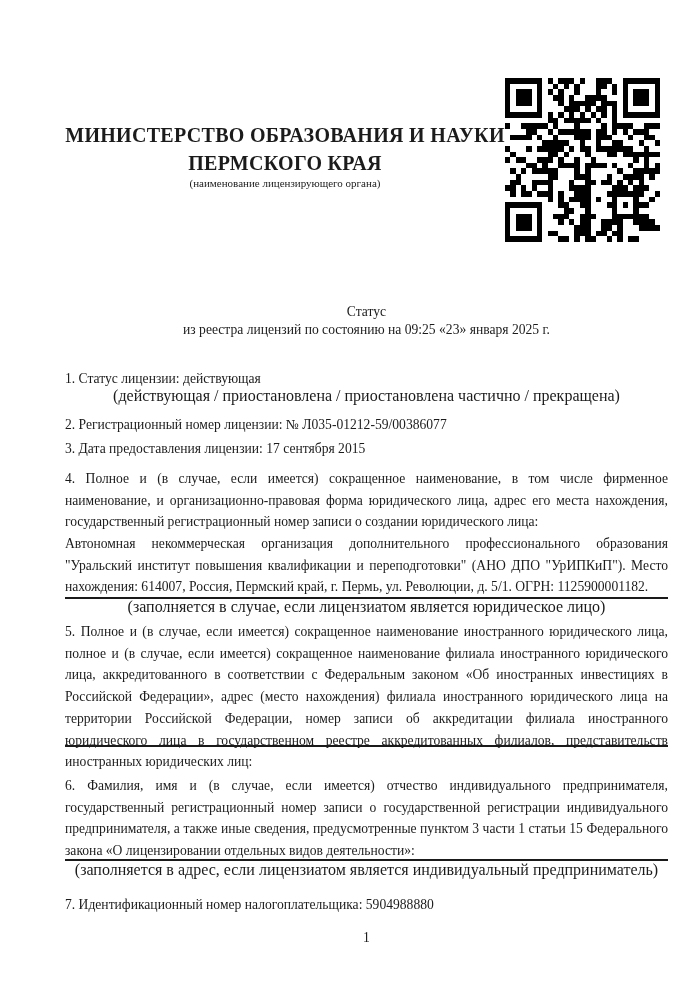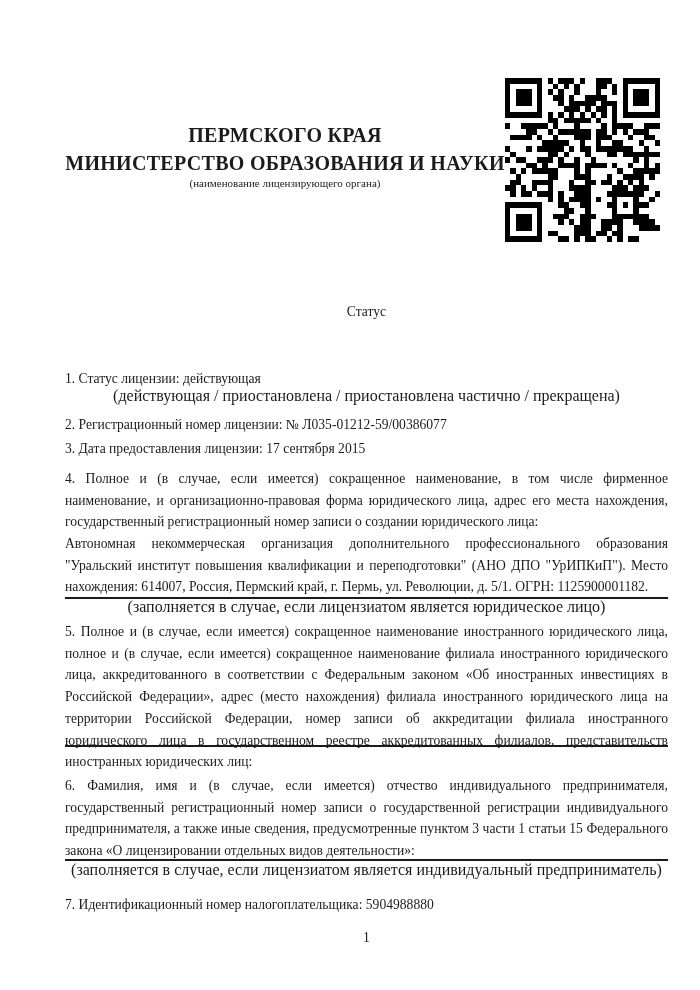--- a/index.html
+++ b/index.html
@@ -61,22 +61,22 @@
   .pos-rule6{top:859px;}
   .pos-cap6{top:863px;}
   .pos-item7{top:894px;}
 </style>
 </head>
 <body>
 
 <div class="page">
 
   <div class="title-block">
+    <div class="title-line">МИНИСТЕРСТВО ОБРАЗОВАНИЯ И НАУКИ</div>
     <div class="title-line">ПЕРМСКОГО КРАЯ</div>
-    <div class="title-line">МИНИСТЕРСТВО ОБРАЗОВАНИЯ И НАУКИ</div>
     <div class="title-caption">(наименование лицензирующего органа)</div>
   </div>
 
   <div class="qr" id="qr"><svg viewBox="0 0 29 29" width="100%" height="100%" preserveAspectRatio="none" shape-rendering="crispEdges" fill="#000000">
         <rect x="0" y="0" width="1" height="1"></rect>
         <rect x="1" y="0" width="1" height="1"></rect>
         <rect x="2" y="0" width="1" height="1"></rect>
         <rect x="3" y="0" width="1" height="1"></rect>
         <rect x="4" y="0" width="1" height="1"></rect>
         <rect x="5" y="0" width="1" height="1"></rect>
@@ -496,38 +496,39 @@
         <rect x="15" y="28" width="1" height="1"></rect>
         <rect x="16" y="28" width="1" height="1"></rect>
         <rect x="19" y="28" width="1" height="1"></rect>
         <rect x="21" y="28" width="1" height="1"></rect>
         <rect x="23" y="28" width="1" height="1"></rect>
         <rect x="24" y="28" width="1" height="1"></rect>
       </svg></div>
 
   <div class="vypiska">
     <div>Статус</div>
+    <div class="title-line">из реестра лицензий по состоянию на 09:25 «23» января 2025 г.</div>
   </div>
 
   <div class="para line-item pos-item1">1. Статус лицензии: действующая</div>
   <div class="small-caption pos-cap1">(действующая / приостановлена / приостановлена частично / прекращена)</div>
 
   <div class="para line-item pos-item2">2. Регистрационный номер лицензии: № Л035-01212-59/00386077</div>
 
   <div class="para line-item pos-item3">3. Дата предоставления лицензии: 17 сентября 2015</div>
 
   <div class="para pos-sec4label">4. Полное и (в случае, если имеется) сокращенное наименование, в том числе фирменное наименование, и организационно-правовая форма юридического лица, адрес его места нахождения, государственный регистрационный номер записи о создании юридического лица:</div>
   <div class="para pos-sec4value">Автономная некоммерческая организация дополнительного профессионального образования "Уральский институт повышения квалификации и переподготовки" (АНО ДПО "УрИПКиП"). Место нахождения: 614007, Россия, Пермский край, г. Пермь, ул. Революции, д. 5/1. ОГРН: 1125900001182.</div>
   <div class="rule pos-rule4"></div>
   <div class="small-caption pos-cap4">(заполняется в случае, если лицензиатом является юридическое лицо)</div>
 
   <div class="para pos-sec5label">5. Полное и (в случае, если имеется) сокращенное наименование иностранного юридического лица, полное и (в случае, если имеется) сокращенное наименование филиала иностранного юридического лица, аккредитованного в соответствии с Федеральным законом «Об иностранных инвестициях в Российской Федерации», адрес (место нахождения) филиала иностранного юридического лица на территории Российской Федерации, номер записи об аккредитации филиала иностранного юридического лица в государственном реестре аккредитованных филиалов, представительств иностранных юридических лиц:</div>
   <div class="rule pos-rule5"></div>
 
   <div class="para pos-sec6label">6. Фамилия, имя и (в случае, если имеется) отчество индивидуального предпринимателя, государственный регистрационный номер записи о государственной регистрации индивидуального предпринимателя, а также иные сведения, предусмотренные пунктом 3 части 1 статьи 15 Федерального закона «О лицензировании отдельных видов деятельности»:</div>
   <div class="rule pos-rule6"></div>
-  <div class="small-caption pos-cap6">(заполняется в случае, если лицензиатом является индивидуальный предприниматель)</div>
+  <div class="small-caption pos-cap6">(заполняется в адрес, если лицензиатом является индивидуальный предприниматель)</div>
 
   <div class="para line-item pos-item7">7. Идентификационный номер налогоплательщика: 5904988880</div>
 
   <div class="page-number">1</div>
 
 </div>
 
 </body></html>

